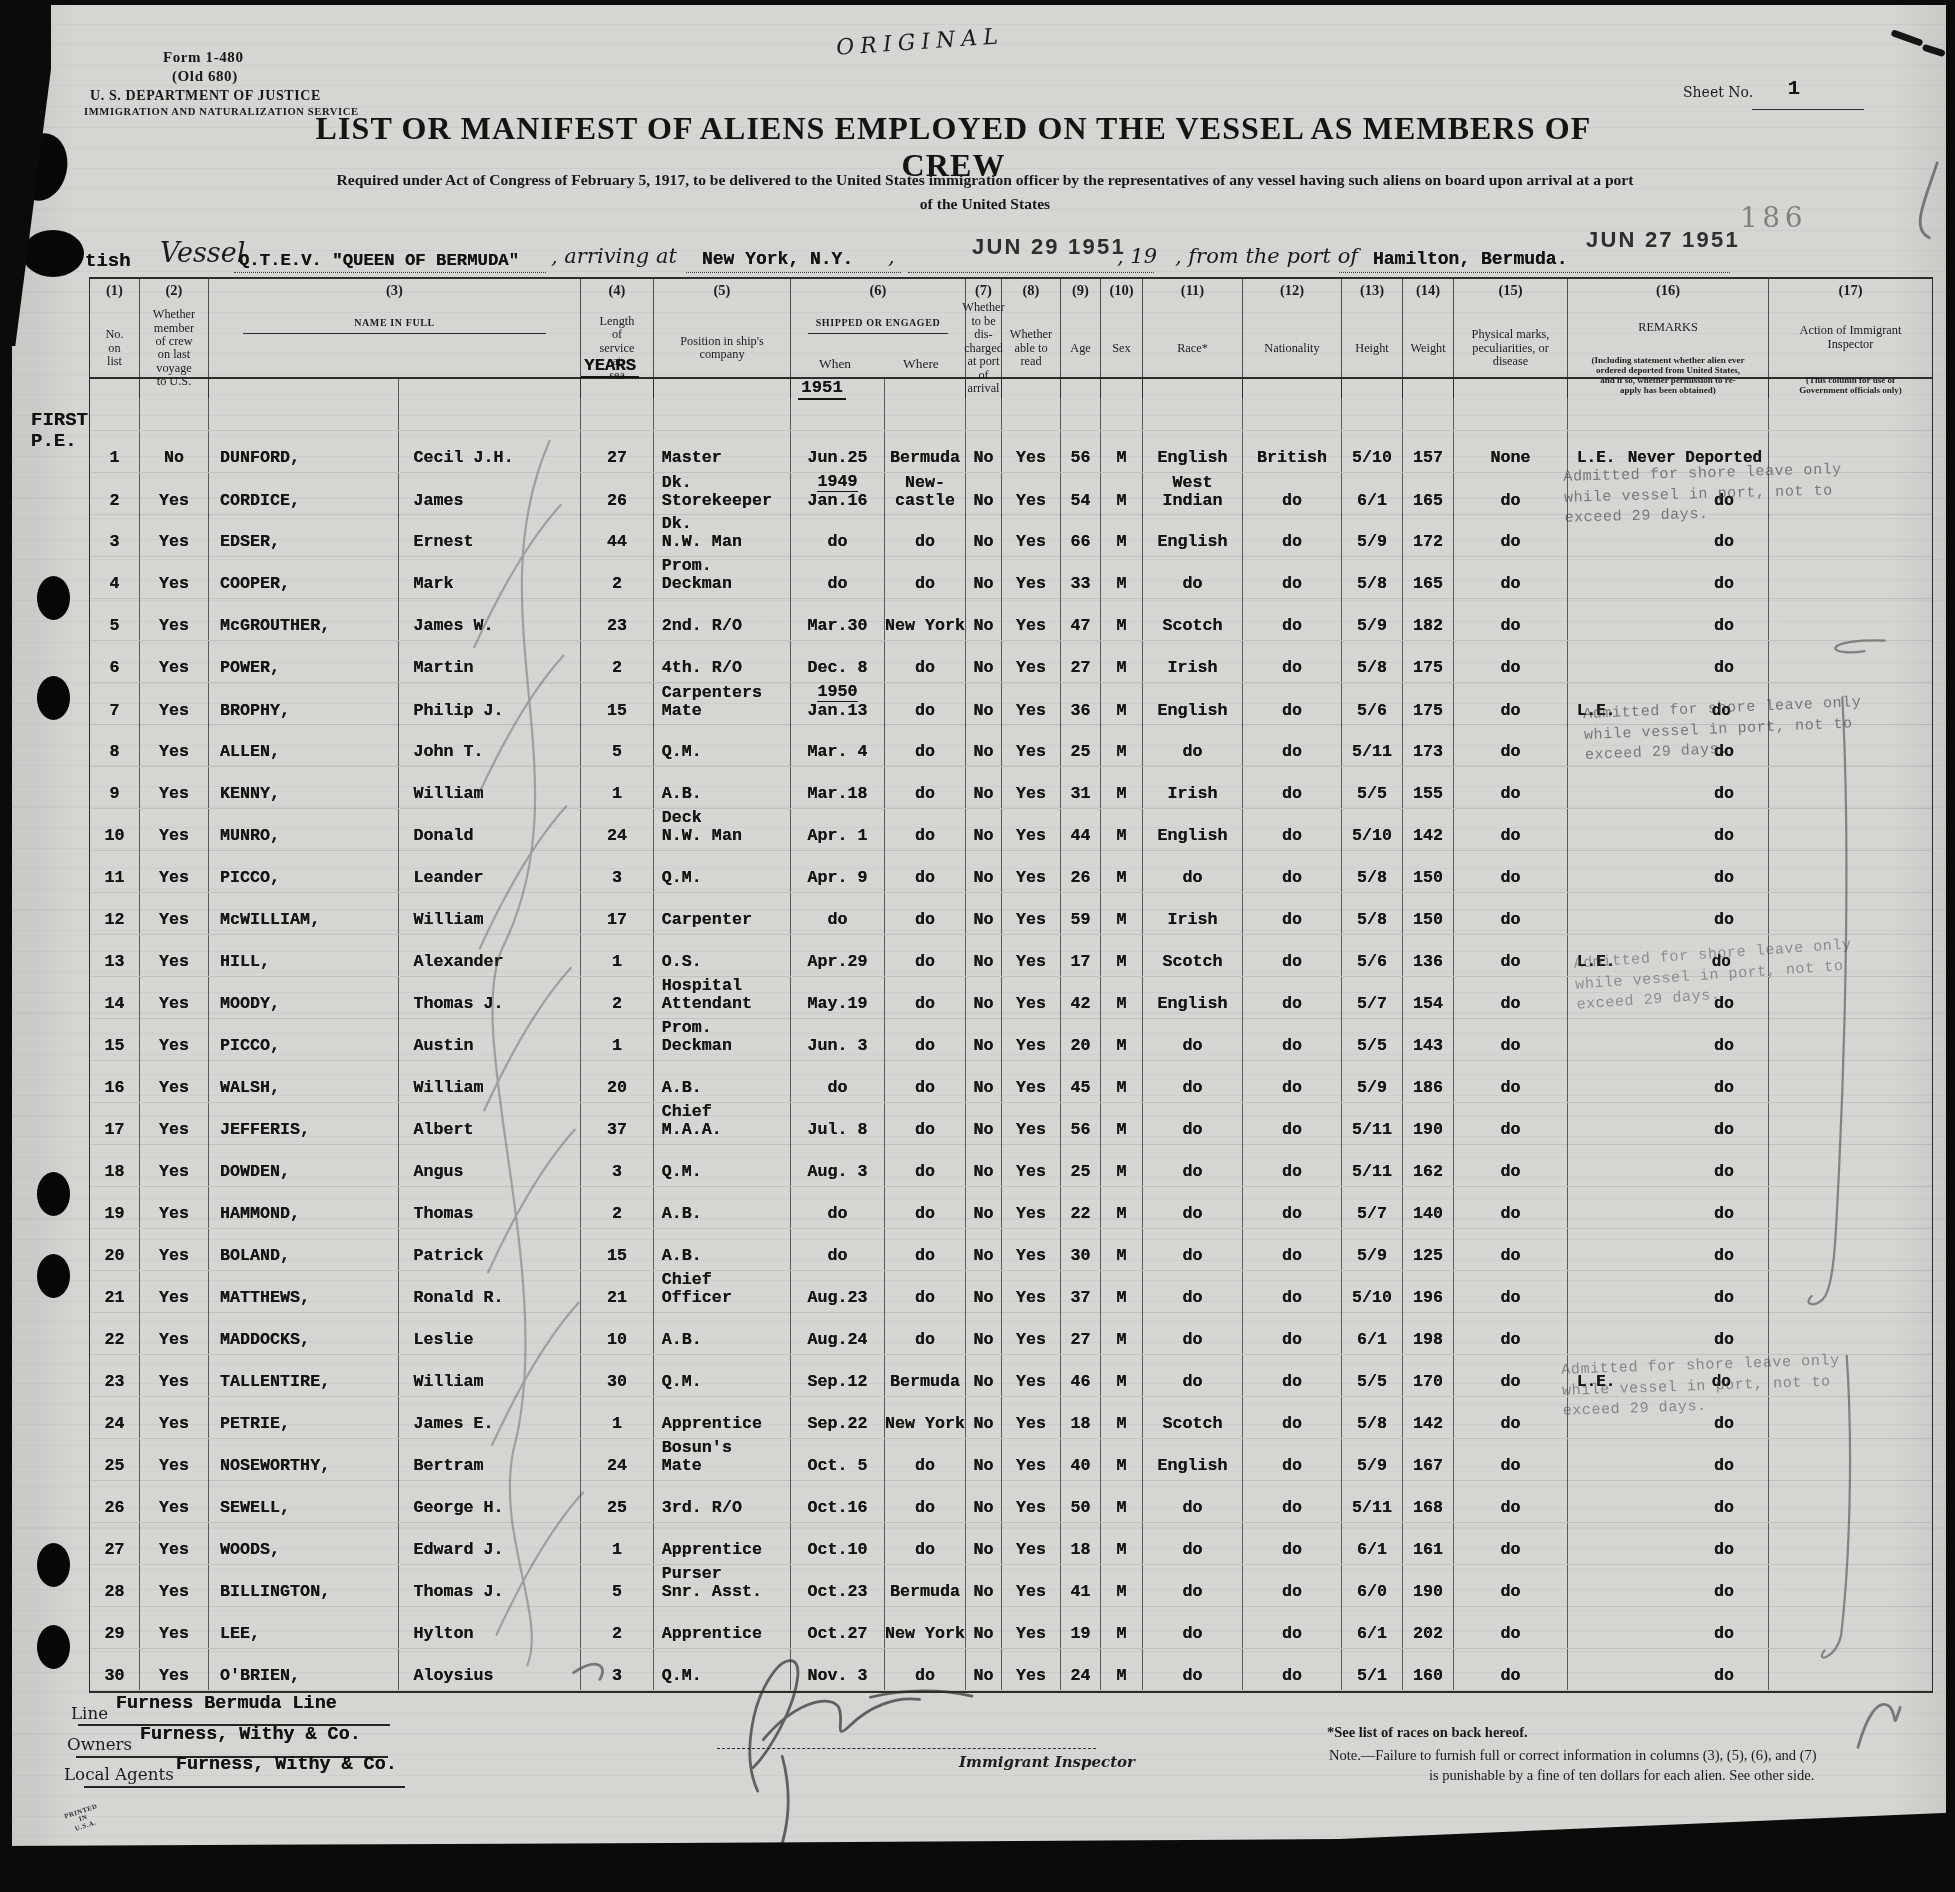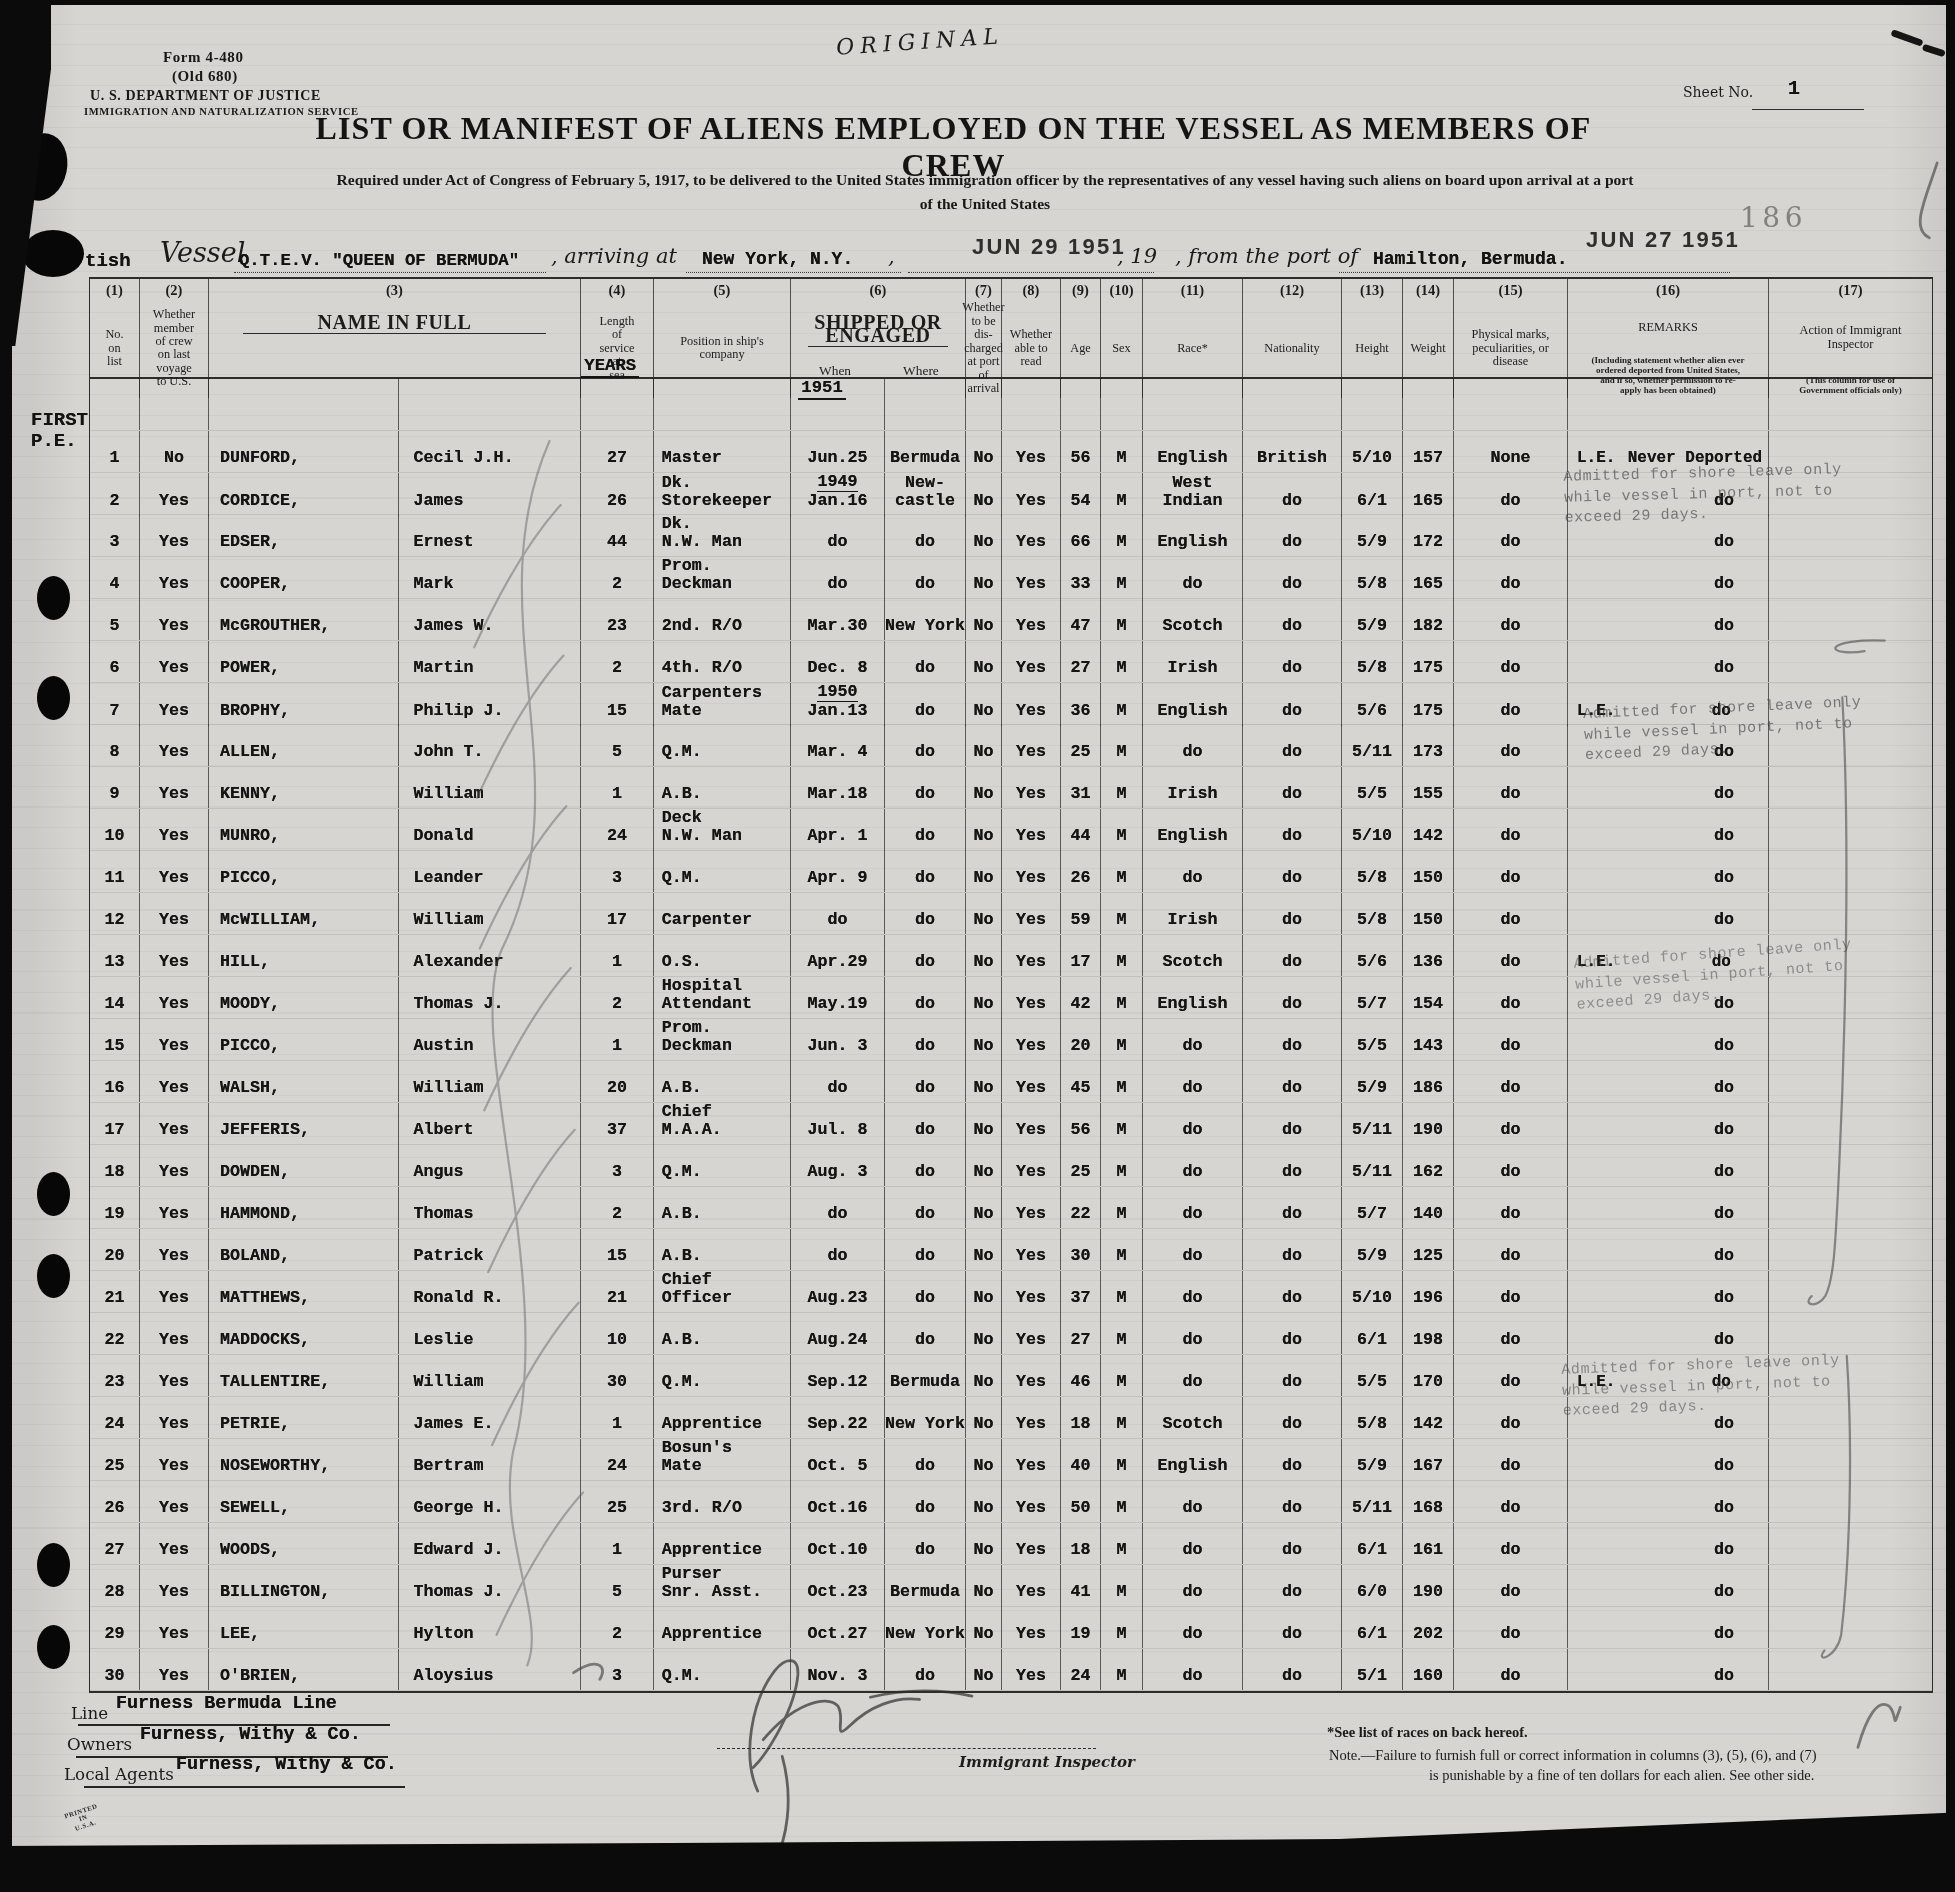--- a/index.html
+++ b/index.html
@@ -36,21 +36,21 @@
   .uline2{position:absolute;border-bottom:1.1px solid #2f2f2f;height:0;}
 
   
   .manifest-table{position:absolute;left:89px;top:277px;width:1844px;}
   .thead,.trow{display:grid;grid-template-columns:49px 69px 190px 182px 73px 137px 94px 81px 36px 59px 40px 42px 100px 99px 61px 51px 114px 201px 164px;}
   .thead{height:102px;border-top:2.8px double #2c2c2c;border-bottom:2.8px double #2c2c2c;border-left:1.7px double #2c2c2c;border-right:1.1px solid #2c2c2c;box-sizing:border-box;}
   .hcell{display:flex;flex-direction:column;align-items:center;border-left:1.1px solid rgba(35,35,35,0.75);padding:2.2px 1.1px;box-sizing:border-box;overflow:visible;}
   .hcell:first-child{border-left:none;}
   .hnum{font-size:14.5px;font-weight:bold;color:#1c1c1c;margin:1.1px 0 2.2px;}
   .hlabel{font-size:12.3px;line-height:13.4px;color:#1c1c1c;text-align:center;white-space:pre-line;margin-top:auto;margin-bottom:auto;}
-  .hgroup .hlabel{font-size:20px;font-weight:bold;letter-spacing:0.6px;margin-top:14.5px;margin-bottom:3.3px;}
+  .hgroup .hlabel{font-size:10px;font-weight:bold;letter-spacing:0.6px;margin-top:14.5px;margin-bottom:3.3px;}
   .hrule{width:82%;border-bottom:1.1px solid #2a2a2a;}
   .hsubs{display:grid;grid-template-columns:1fr 1fr;width:100%;flex:1;align-items:center;}
   .hsub{font-size:13.4px;color:#1c1c1c;text-align:center;}
   .hnote{font-size:9px;line-height:10px;color:#1e1e1e;text-align:center;white-space:pre-line;margin-top:1.1px;font-weight:bold;}
 
   .tbody{border-left:1.7px double #2c2c2c;border-right:1.1px solid #2c2c2c;border-bottom:2.8px double #2c2c2c;box-sizing:border-box;}
   .trow{height:41px;}
   .trow.spacer{height:51px;}
   .bcell{display:flex;flex-direction:column;justify-content:flex-end;align-items:center;border-left:1.1px solid rgba(35,35,35,0.7);box-sizing:border-box;
     font-family:"Liberation Mono",monospace;font-weight:bold;font-size:16.7px;line-height:18.4px;color:#141414;
@@ -82,21 +82,21 @@
   .note-b{font-weight:bold;}
   .printed{font-size:6.7px;line-height:7.3px;font-weight:bold;color:#2a2a2a;text-align:center;white-space:pre-line;transform:rotate(-18deg);letter-spacing:0.6px;}
 
   svg.pencil{position:absolute;left:0;top:0;pointer-events:none;}
 </style>
 </head>
 <body>
 
 <div class="paper"></div>
 
-<div class="abs form-line" style="left:163px;top:49px;">Form 4-480</div>
+<div class="abs form-line" style="left:163px;top:49px;">Form 1-480</div>
 <div class="abs form-line" style="left:172px;top:68px;">(Old 680)</div>
 <div class="abs dept" style="left:90px;top:88px;font-size:14px;letter-spacing:0.6px;">U. S. DEPARTMENT OF JUSTICE</div>
 <div class="abs dept" style="left:84px;top:106px;font-size:10.6px;letter-spacing:0.6px;">IMMIGRATION AND NATURALIZATION SERVICE</div>
 <div class="abs original" style="left:836px;top:29px;">ORIGINAL</div>
 <div class="abs sheet-label" style="left:1683px;top:84px;">Sheet No.</div>
 <div class="abs typed" style="left:1788px;top:77px;font-size:20px;">1</div>
 <div class="uline2" style="left:1752px;top:109px;width:112px;"></div>
 <div class="abs title" style="left:312px;top:110px;width:1283px;">LIST OR MANIFEST OF ALIENS EMPLOYED ON THE VESSEL AS MEMBERS OF CREW</div>
 <div class="abs subtitle" style="left:184px;top:171px;width:1602px;">Required under Act of Congress of February 5, 1917, to be delivered to the United States immigration officer by the representatives of any vessel having such aliens on board upon arrival at a port</div>
 <div class="abs subtitle" style="left:184px;top:195px;width:1602px;">of the United States</div>

